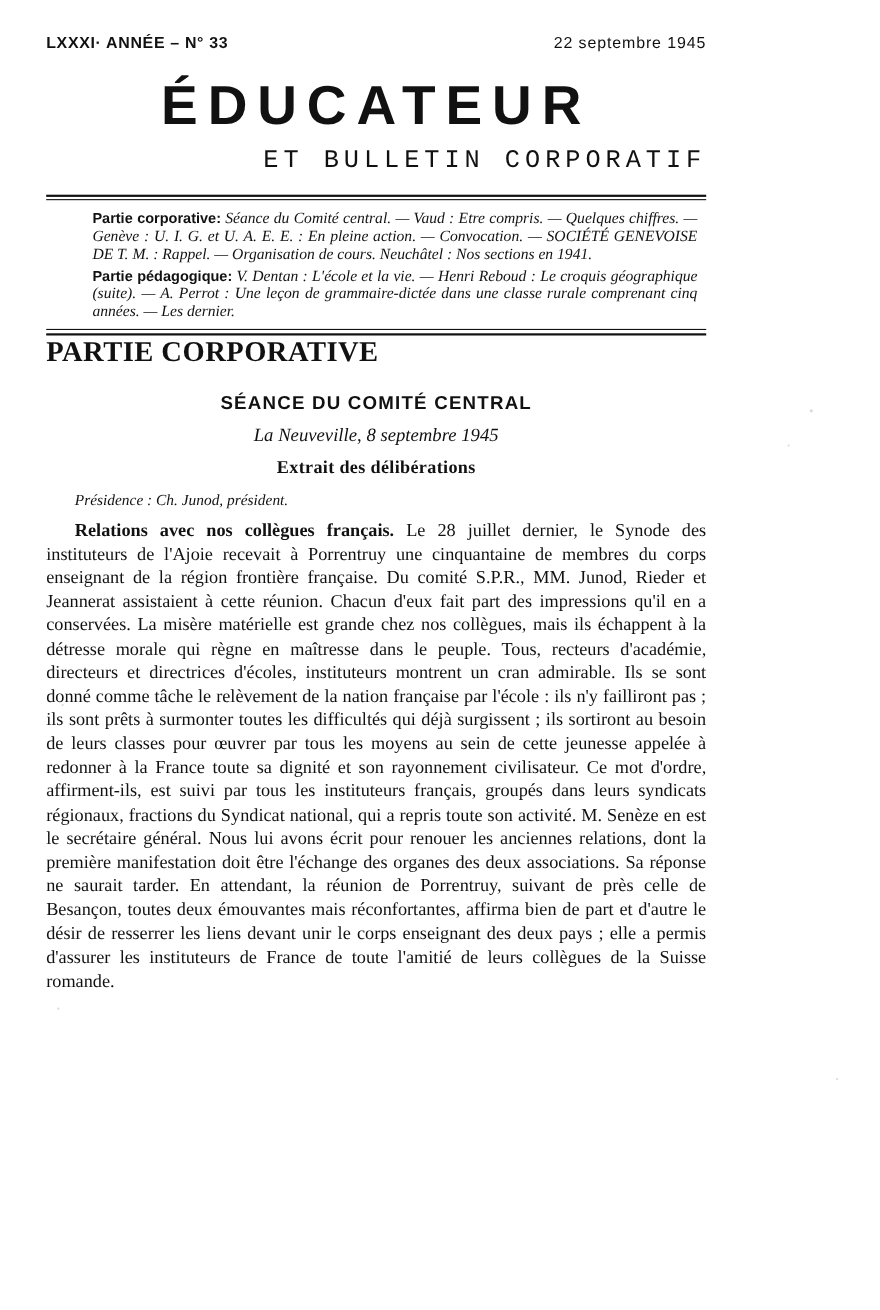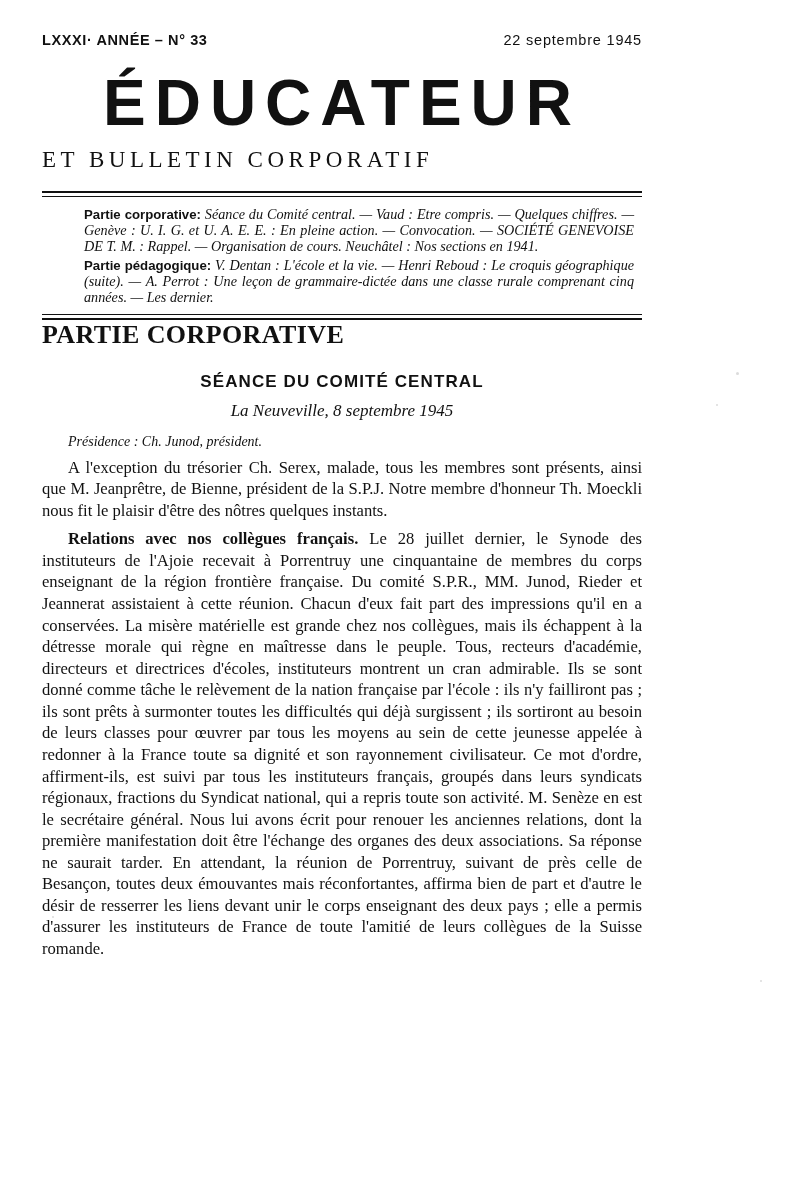--- a/index.html
+++ b/index.html
@@ -36,28 +36,28 @@
     letter-spacing: 0.6px;
     padding-top: 32px;
   }
   .issue-left { font-weight: 600; }
   .issue-date { font-weight: 400; letter-spacing: 0.8px; margin-left: 12px; }
 
   .title-main {
     text-align: center;
     font-family: "Liberation Sans", sans-serif;
     font-weight: 700;
-    font-size: 64px;
+    font-size: 50px;
     letter-spacing: 9px;
     margin-top: 22px;
     line-height: 1.05;
   }
   .title-sub {
-    text-align: left;
-    font-family: Liberation Serif, serif;
+    text-align: right;
+    font-family: Liberation Mono, monospace;
     font-weight: 400;
     font-size: 23px;
     letter-spacing: 4.5px;
     margin-top: 10px;
   }
 
   .rule-thick {
     border: 0;
     border-top: 2.5px solid #111;
     margin: 18px 0 0 0;
@@ -179,26 +179,26 @@
       </div>
     </div>
 
     <hr class="rule-thin" style="margin-top:8px">
     <hr class="rule-thick" style="margin-top:2.5px">
 
     <div class="section-title">PARTIE CORPORATIVE</div>
 
     <div class="art-title">SÉANCE DU COMITÉ CENTRAL</div>
     <div class="art-place">La Neuveville, 8 septembre 1945</div>
+    <div class="art-extract">Extrait des délibérations</div>
 
     <div class="presidence">
       <span class="it">Présidence : Ch. Junod, président.</span>
     </div>
 
-    <p class="body-par">A l'exception du trésorier Ch. Serex, malade, tous les membres sont présents, ainsi que M. Jeanprêtre, de Bienne, président de la S.P.J. Notre membre d'honneur Th. Moeckli nous fit le plaisir d'être des nôtres quelques instants.</p>
 
     <p class="body-par">
       <span class="lead-bold">Relations avec nos collègues français.</span>
       <span>Le 28 juillet dernier, le Synode des instituteurs de l'Ajoie recevait à Porrentruy une cinquantaine de membres du corps enseignant de la région frontière française. Du comité S.P.R., MM. Junod, Rieder et Jeannerat assistaient à cette réunion. Chacun d'eux fait part des impressions qu'il en a conservées. La misère matérielle est grande chez nos collègues, mais ils échappent à la détresse morale qui règne en maîtresse dans le peuple. Tous, recteurs d'académie, directeurs et directrices d'écoles, instituteurs montrent un cran admirable. Ils se sont donné comme tâche le relèvement de la nation française par l'école : ils n'y failliront pas ; ils sont prêts à surmonter toutes les difficultés qui déjà surgissent ; ils sortiront au besoin de leurs classes pour œuvrer par tous les moyens au sein de cette jeunesse appelée à redonner à la France toute sa dignité et son rayonnement civilisateur. Ce mot d'ordre, affirment-ils, est suivi par tous les instituteurs français, groupés dans leurs syndicats régionaux, fractions du Syndicat national, qui a repris toute son activité. M. Senèze en est le secrétaire général. Nous lui avons écrit pour renouer les anciennes relations, dont la première manifestation doit être l'échange des organes des deux associations. Sa réponse ne saurait tarder. En attendant, la réunion de Porrentruy, suivant de près celle de Besançon, toutes deux émouvantes mais réconfortantes, affirma bien de part et d'autre le désir de resserrer les liens devant unir le corps enseignant des deux pays ; elle a permis d'assurer les instituteurs de France de toute l'amitié de leurs collègues de la Suisse romande.</span>
     </p>
 
   </div>
 
   <span class="speck" style="left:736px;top:372px;width:3px;height:3px;"></span>
   <span class="speck" style="left:716px;top:404px;width:2px;height:2px;"></span>

